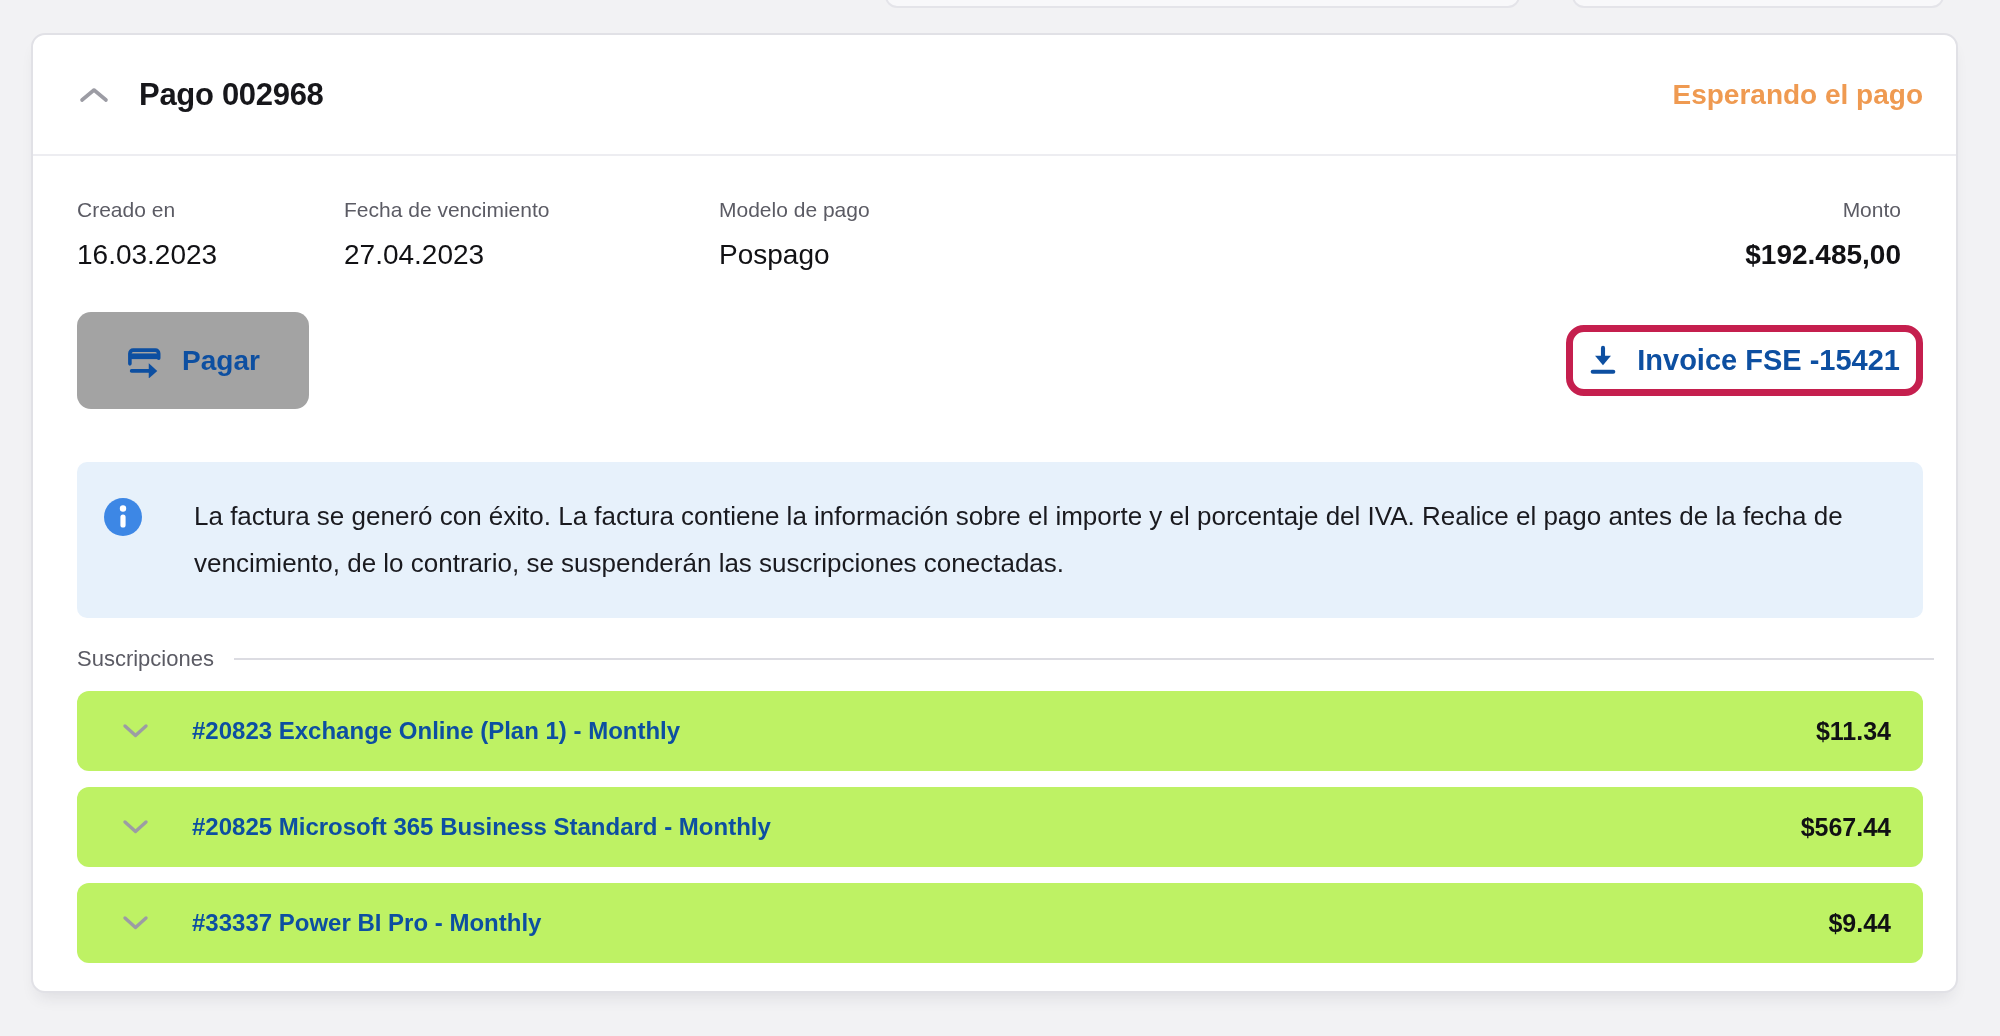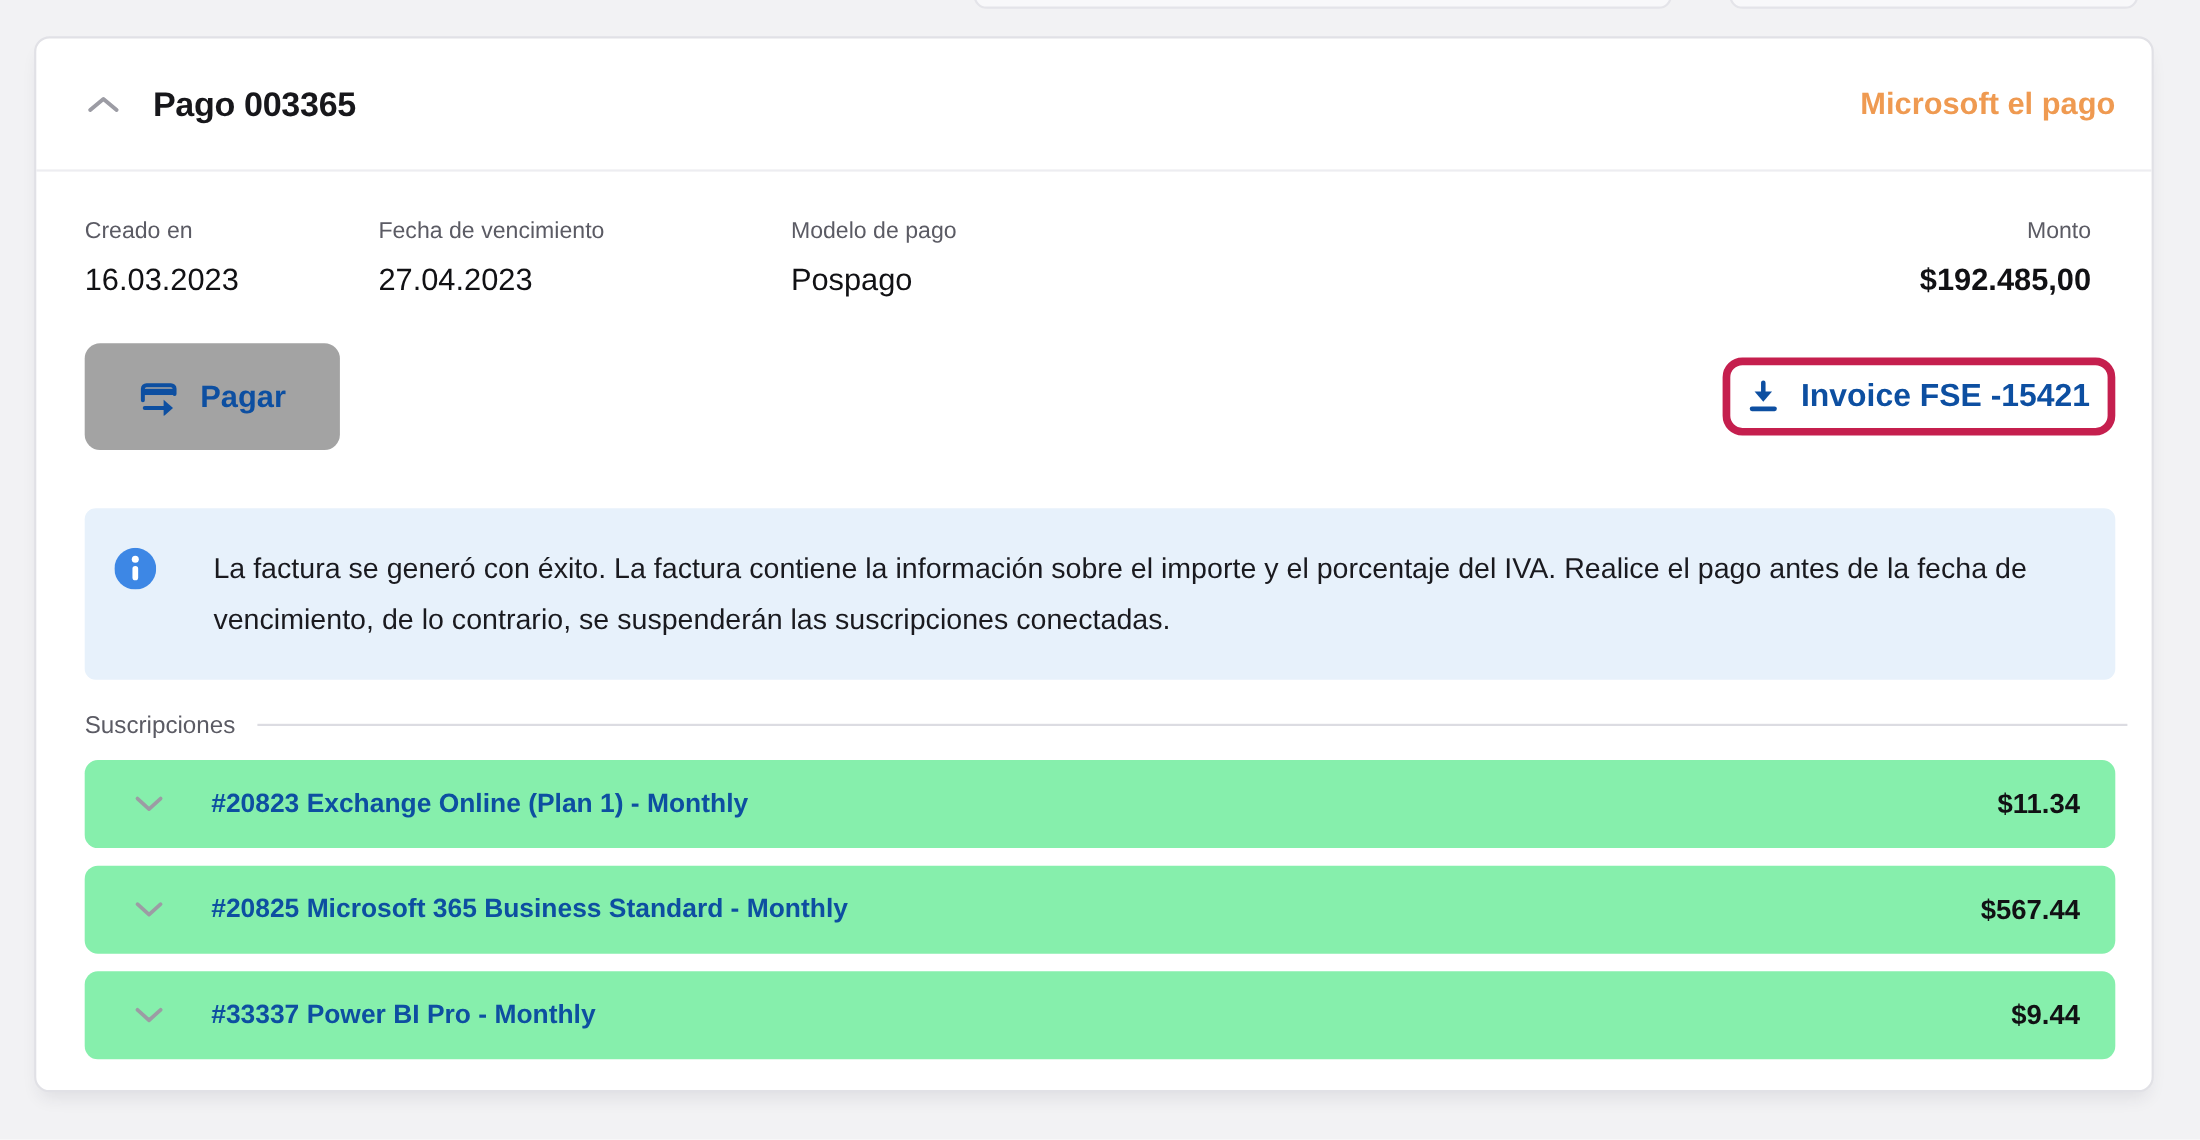--- a/index.html
+++ b/index.html
@@ -111,21 +111,21 @@
   .subs-head {
     display: flex; align-items: center;
     padding: 0 22px 0 44px;
     margin-top: 26px; height: 30px;
   }
   .subs-label { font-size: 22px; color: #5b5b64; white-space: nowrap; }
   .subs-divider { flex: 1; border-top: 2px solid #dcdce2; margin-left: 20px; }
 
   .subs-list { margin: 17px 33px 0 44px; }
   .sub-row {
-    height: 80px; border-radius: 12px; background: #86efac;
+    height: 80px; border-radius: 12px; background: #bef264;
     display: flex; align-items: center;
     padding: 0 32px 0 45px;
     margin-bottom: 16px;
     cursor: pointer;
   }
   .sub-row:last-child { margin-bottom: 0; }
   .chev-wrap { display: flex; align-items: center; }
   .sub-title {
     margin-left: 43px;
     font-size: 24px; font-weight: 700; color: #0d4fa1;
@@ -147,22 +147,22 @@
   <section class="card">
 
     <header class="card-header">
       <button class="collapse-btn">
         <span>
           <svg width="30" height="18" viewBox="0 0 30 18">
             <path d="M3 14 L15 4 L27 14" stroke="#9c9ca4" stroke-width="3.6" fill="none" stroke-linecap="round" stroke-linejoin="round"></path>
           </svg>
         </span>
       </button>
-      <h1 class="card-title">Pago 003365</h1>
-      <span class="status">Microsoft el pago</span>
+      <h1 class="card-title">Pago 002968</h1>
+      <span class="status">Esperando el pago</span>
     </header>
 
     <div class="fields">
       <div class="field field-1">
         <div class="f-label">Creado en</div>
         <div class="f-value">16.03.2023</div>
       </div>
       <div class="field field-2">
         <div class="f-label">Fecha de vencimiento</div>
         <div class="f-value">27.04.2023</div>

